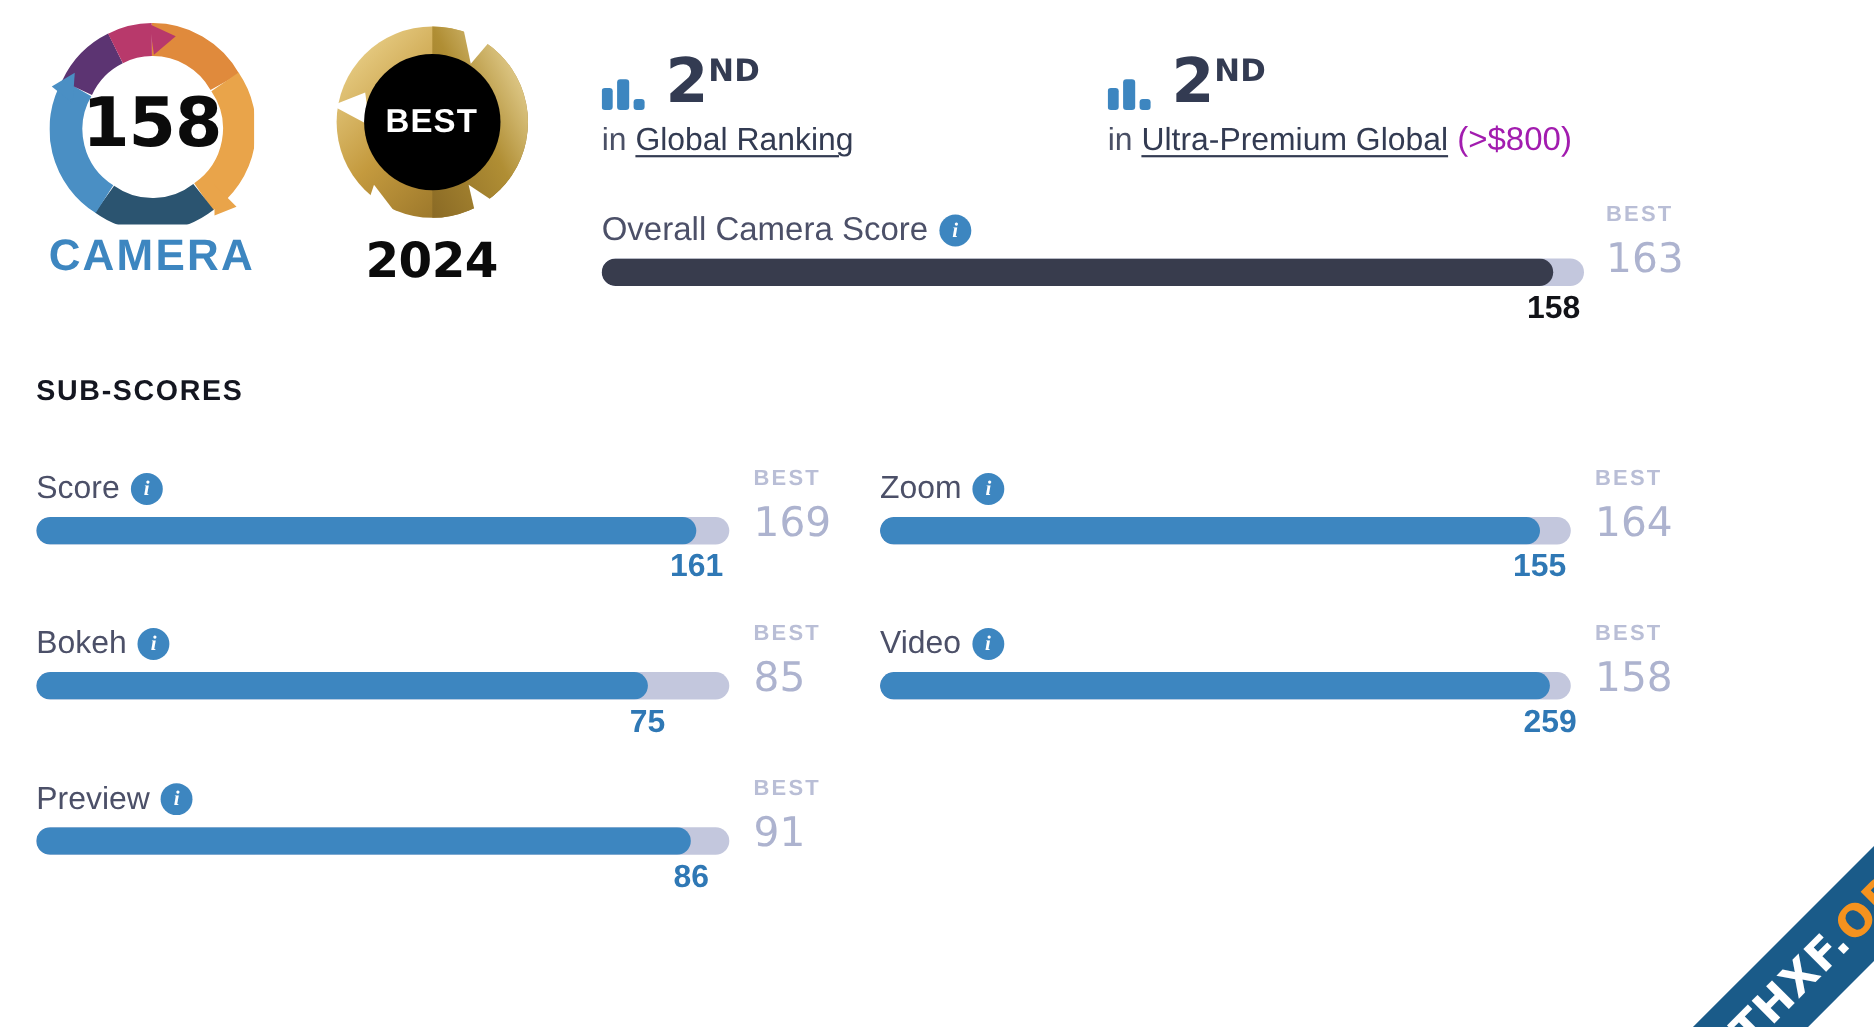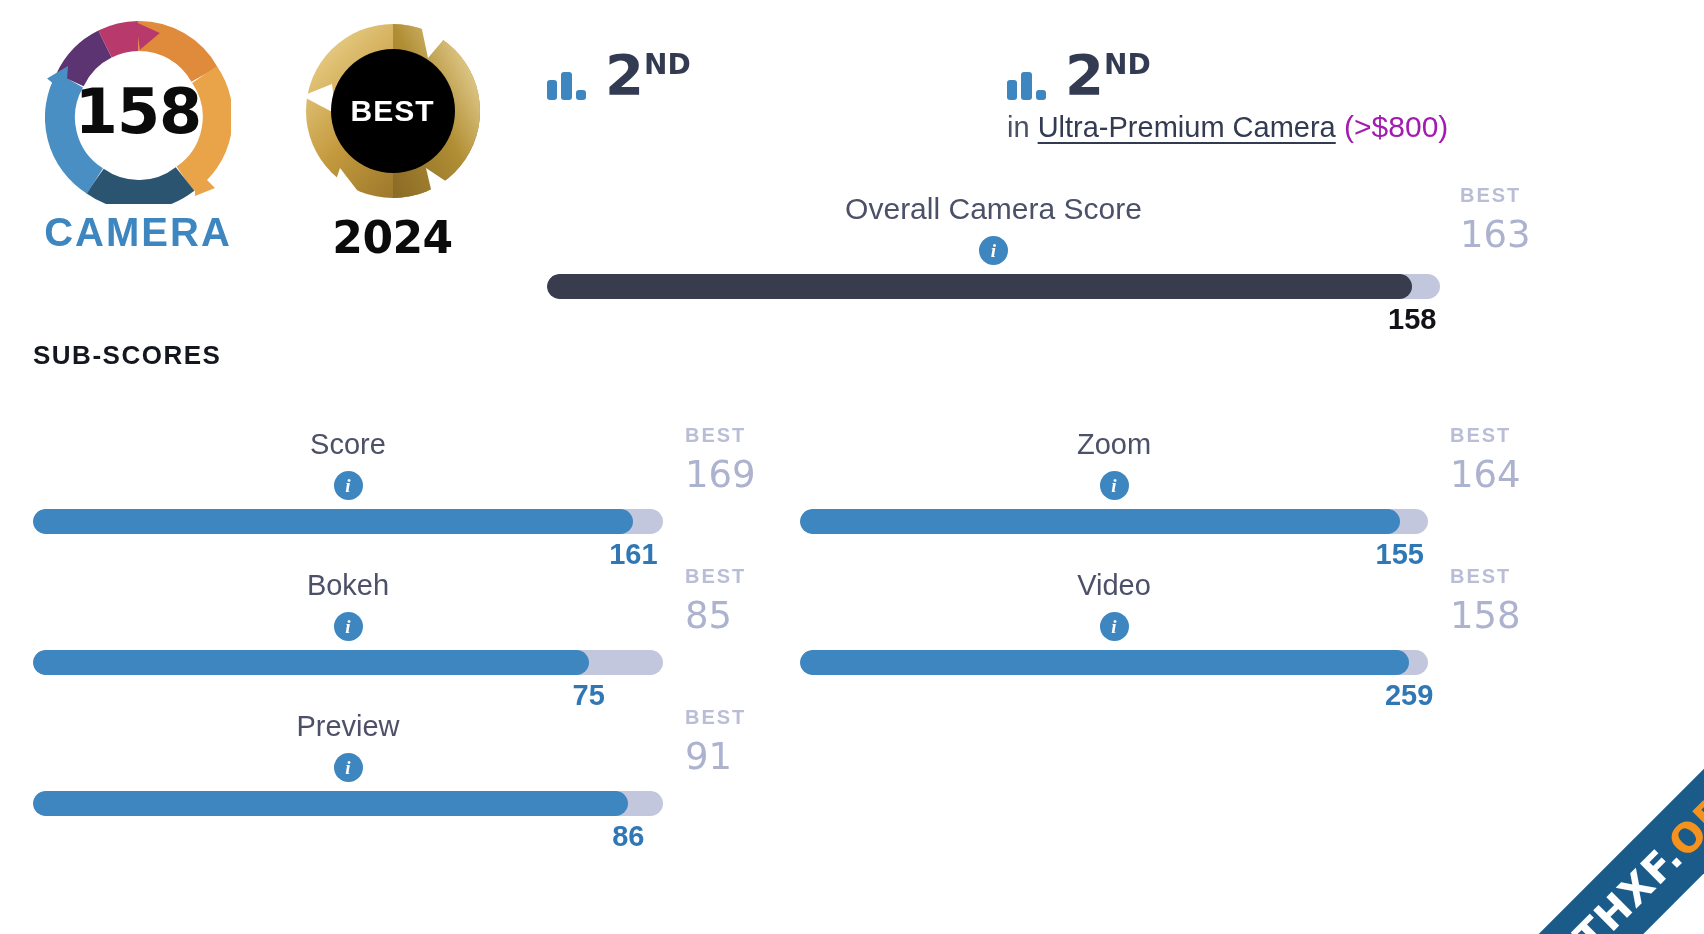--- a/index.html
+++ b/index.html
@@ -77,21 +77,21 @@
   .rank-sub a {
     color: #333b52; text-decoration: underline; text-underline-offset: 5px;
     text-decoration-thickness: 2px;
   }
   .rank-sub .price { color: #a21caf; font-size: 30px; }
 
   
   .scorebar { position: relative; }
   .sb-label {
     display: flex; align-items: center; gap: 10px;
-    font-size: 30px; color: #4c5068; font-weight: 400; flex-direction: column;
+    font-size: 30px; color: #4c5068; font-weight: 400;
   }
   .sb-label.small { font-size: 29px; }
   .info-icon {
     display: inline-flex; align-items: center; justify-content: center;
     width: 29px; height: 29px; border-radius: 50%;
     background: #3d86c0; color: #ffffff;
     font-size: 19px; font-weight: 700; font-style: italic;
     font-family: "Liberation Serif", serif;
     line-height: 1;
     cursor: pointer;
@@ -229,37 +229,38 @@
                 <rect x="0" y="12" width="10" height="20" rx="3" fill="#3d86c0"></rect>
                 <rect x="14" y="4" width="11" height="28" rx="3" fill="#3d86c0"></rect>
                 <rect x="29" y="22" width="10" height="10" rx="3" fill="#3d86c0"></rect>
               </svg>
             </span>
             <span class="rank-ord">
                 <span>2</span>
                 <span class="suffix">ND</span>
               </span>
           </div>
+          <div class="rank-sub"><span>in </span><a href="#">Global Ranking</a><span class="price"></span></div>
         </div>
 
         <div class="rank-block">
           <div class="rank-head">
             <span>
               <svg class="bars-icon" width="44" height="32" viewBox="0 0 44 32">
                 <rect x="0" y="12" width="10" height="20" rx="3" fill="#3d86c0"></rect>
                 <rect x="14" y="4" width="11" height="28" rx="3" fill="#3d86c0"></rect>
                 <rect x="29" y="22" width="10" height="10" rx="3" fill="#3d86c0"></rect>
               </svg>
             </span>
             <span class="rank-ord">
                 <span>2</span>
                 <span class="suffix">ND</span>
               </span>
           </div>
-          <div class="rank-sub"><span>in </span><a href="#">Ultra-Premium Camera</a><span class="price"> (&gt;$800)</span></div>
+          <div class="rank-sub"><span>in </span><a href="#">Ultra-Premium Global</a><span class="price"> (&gt;$800)</span></div>
         </div>
 
       </div>
     </div>
 
     <div class="overall scorebar">
       <div class="sb-label">
         <span>Overall Camera Score</span>
         <span class="info-icon">i</span>
       </div>

